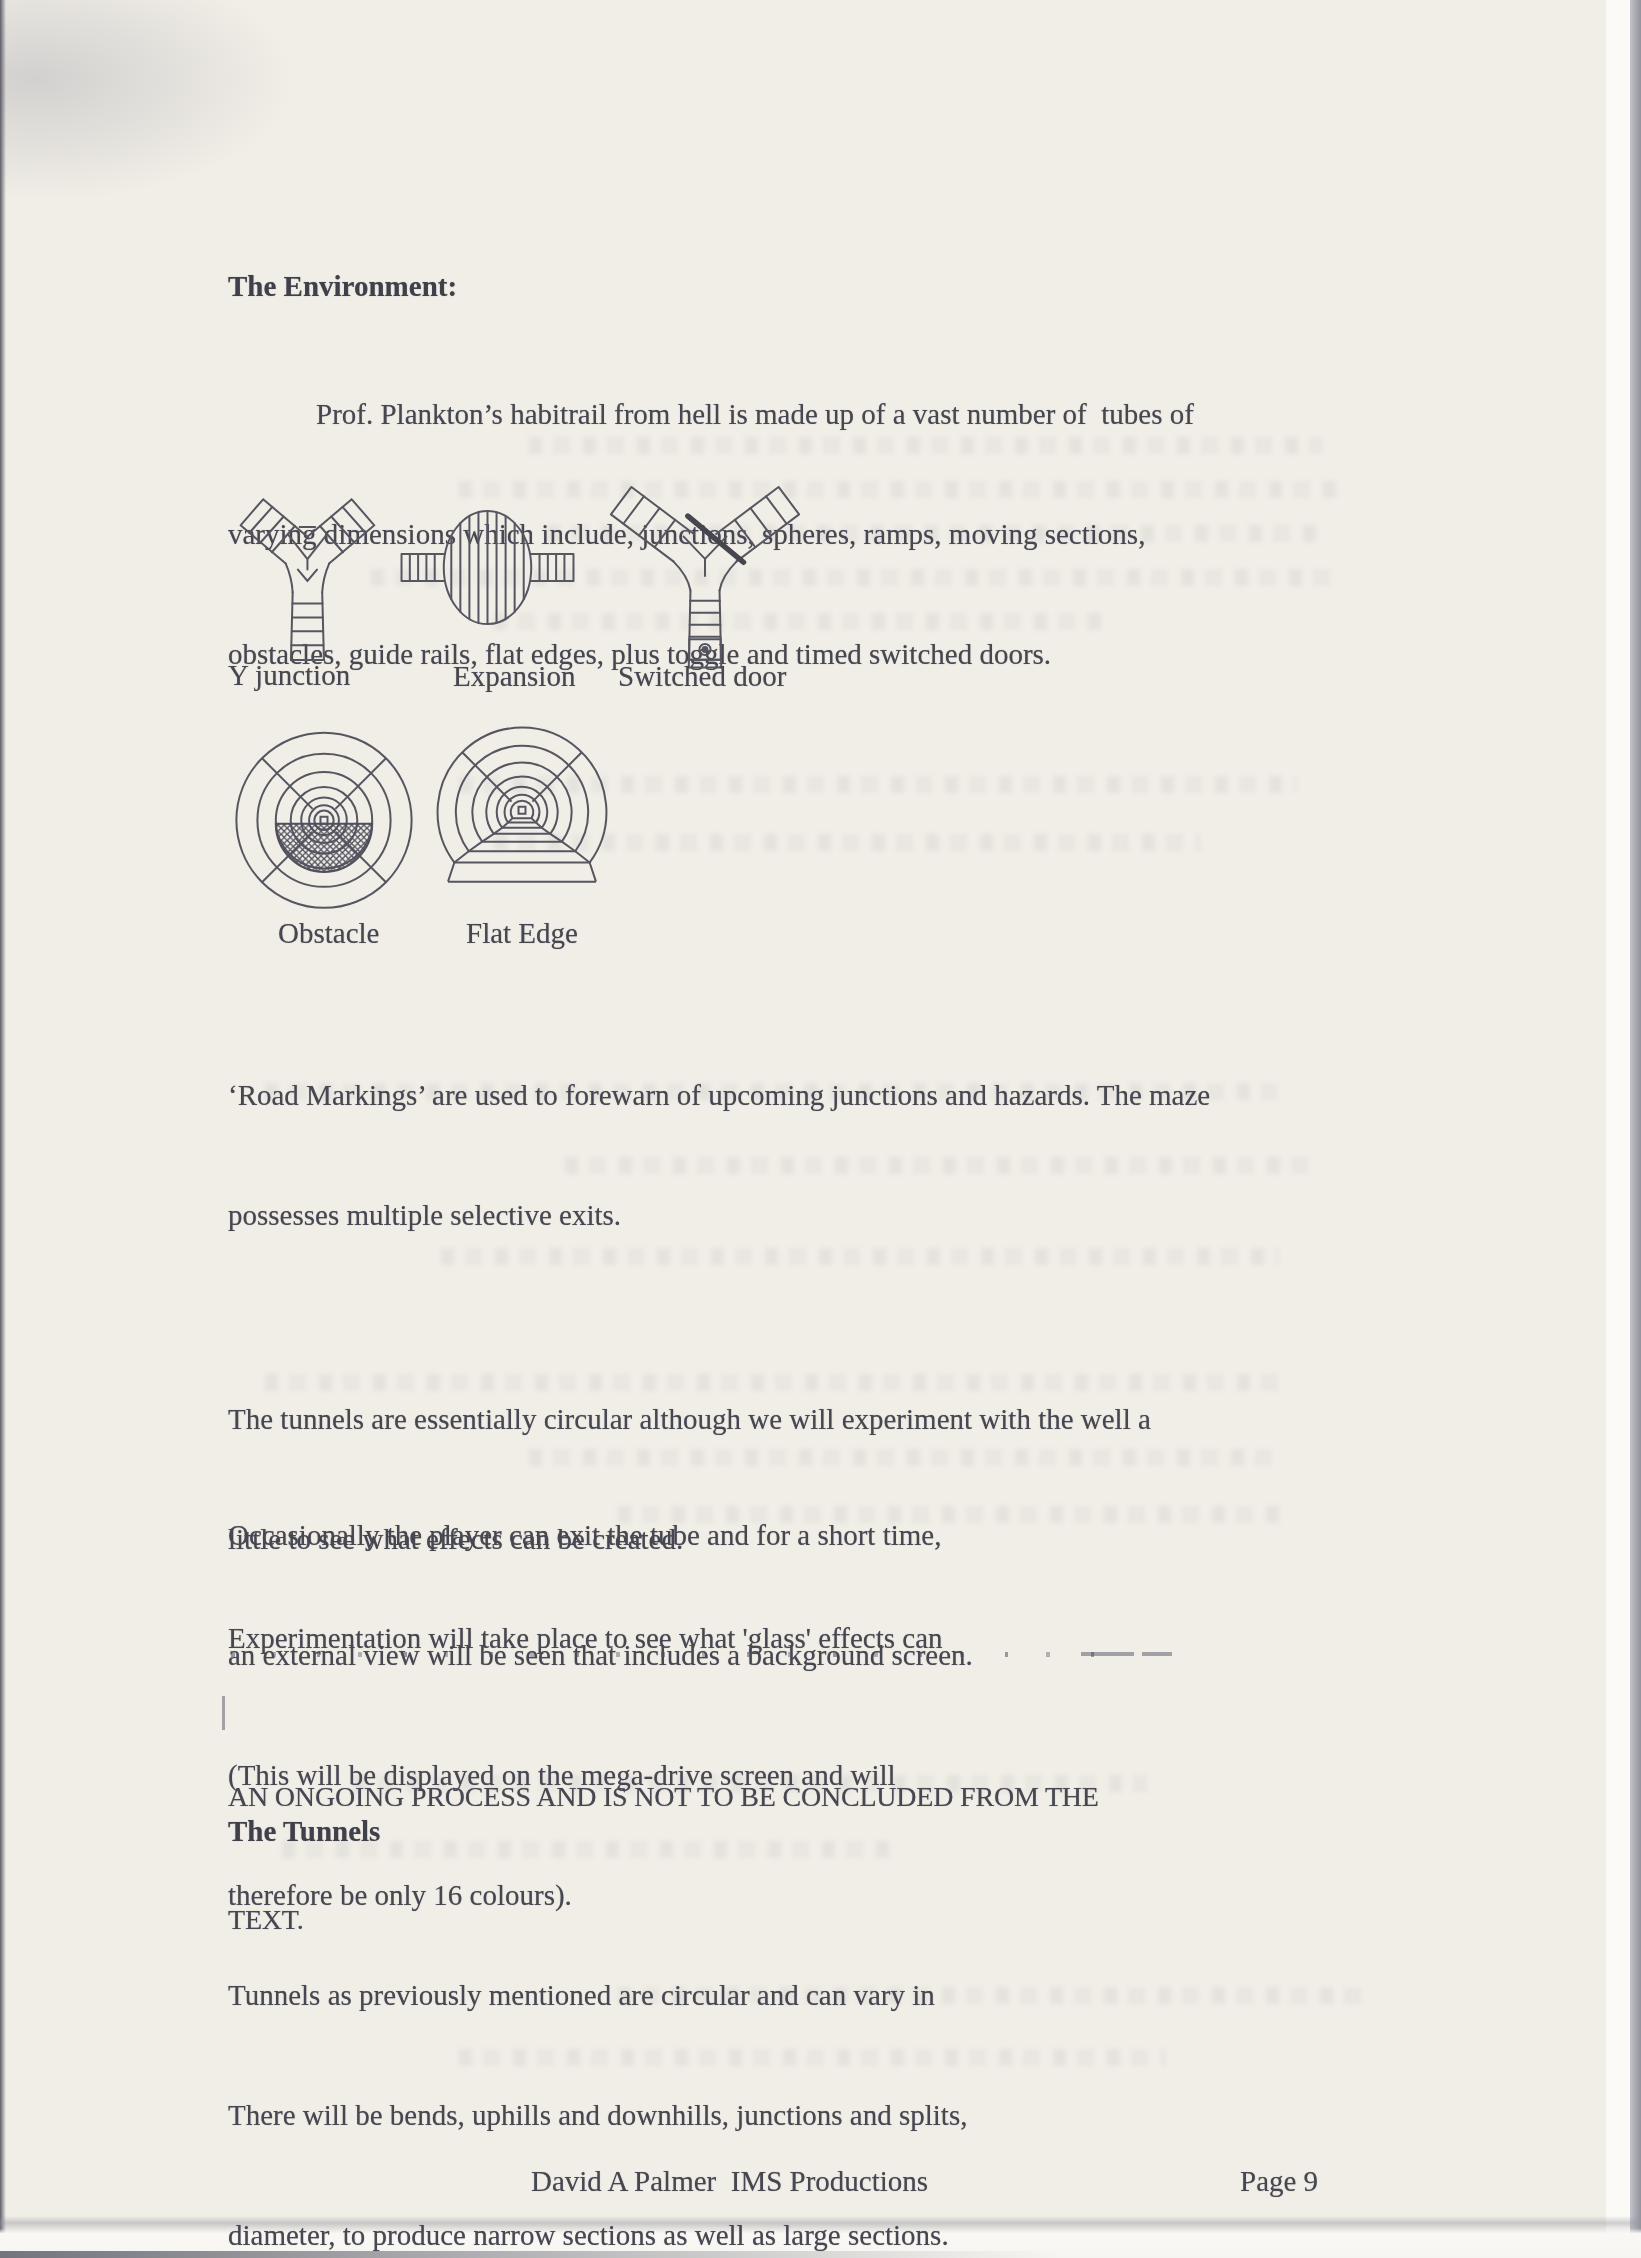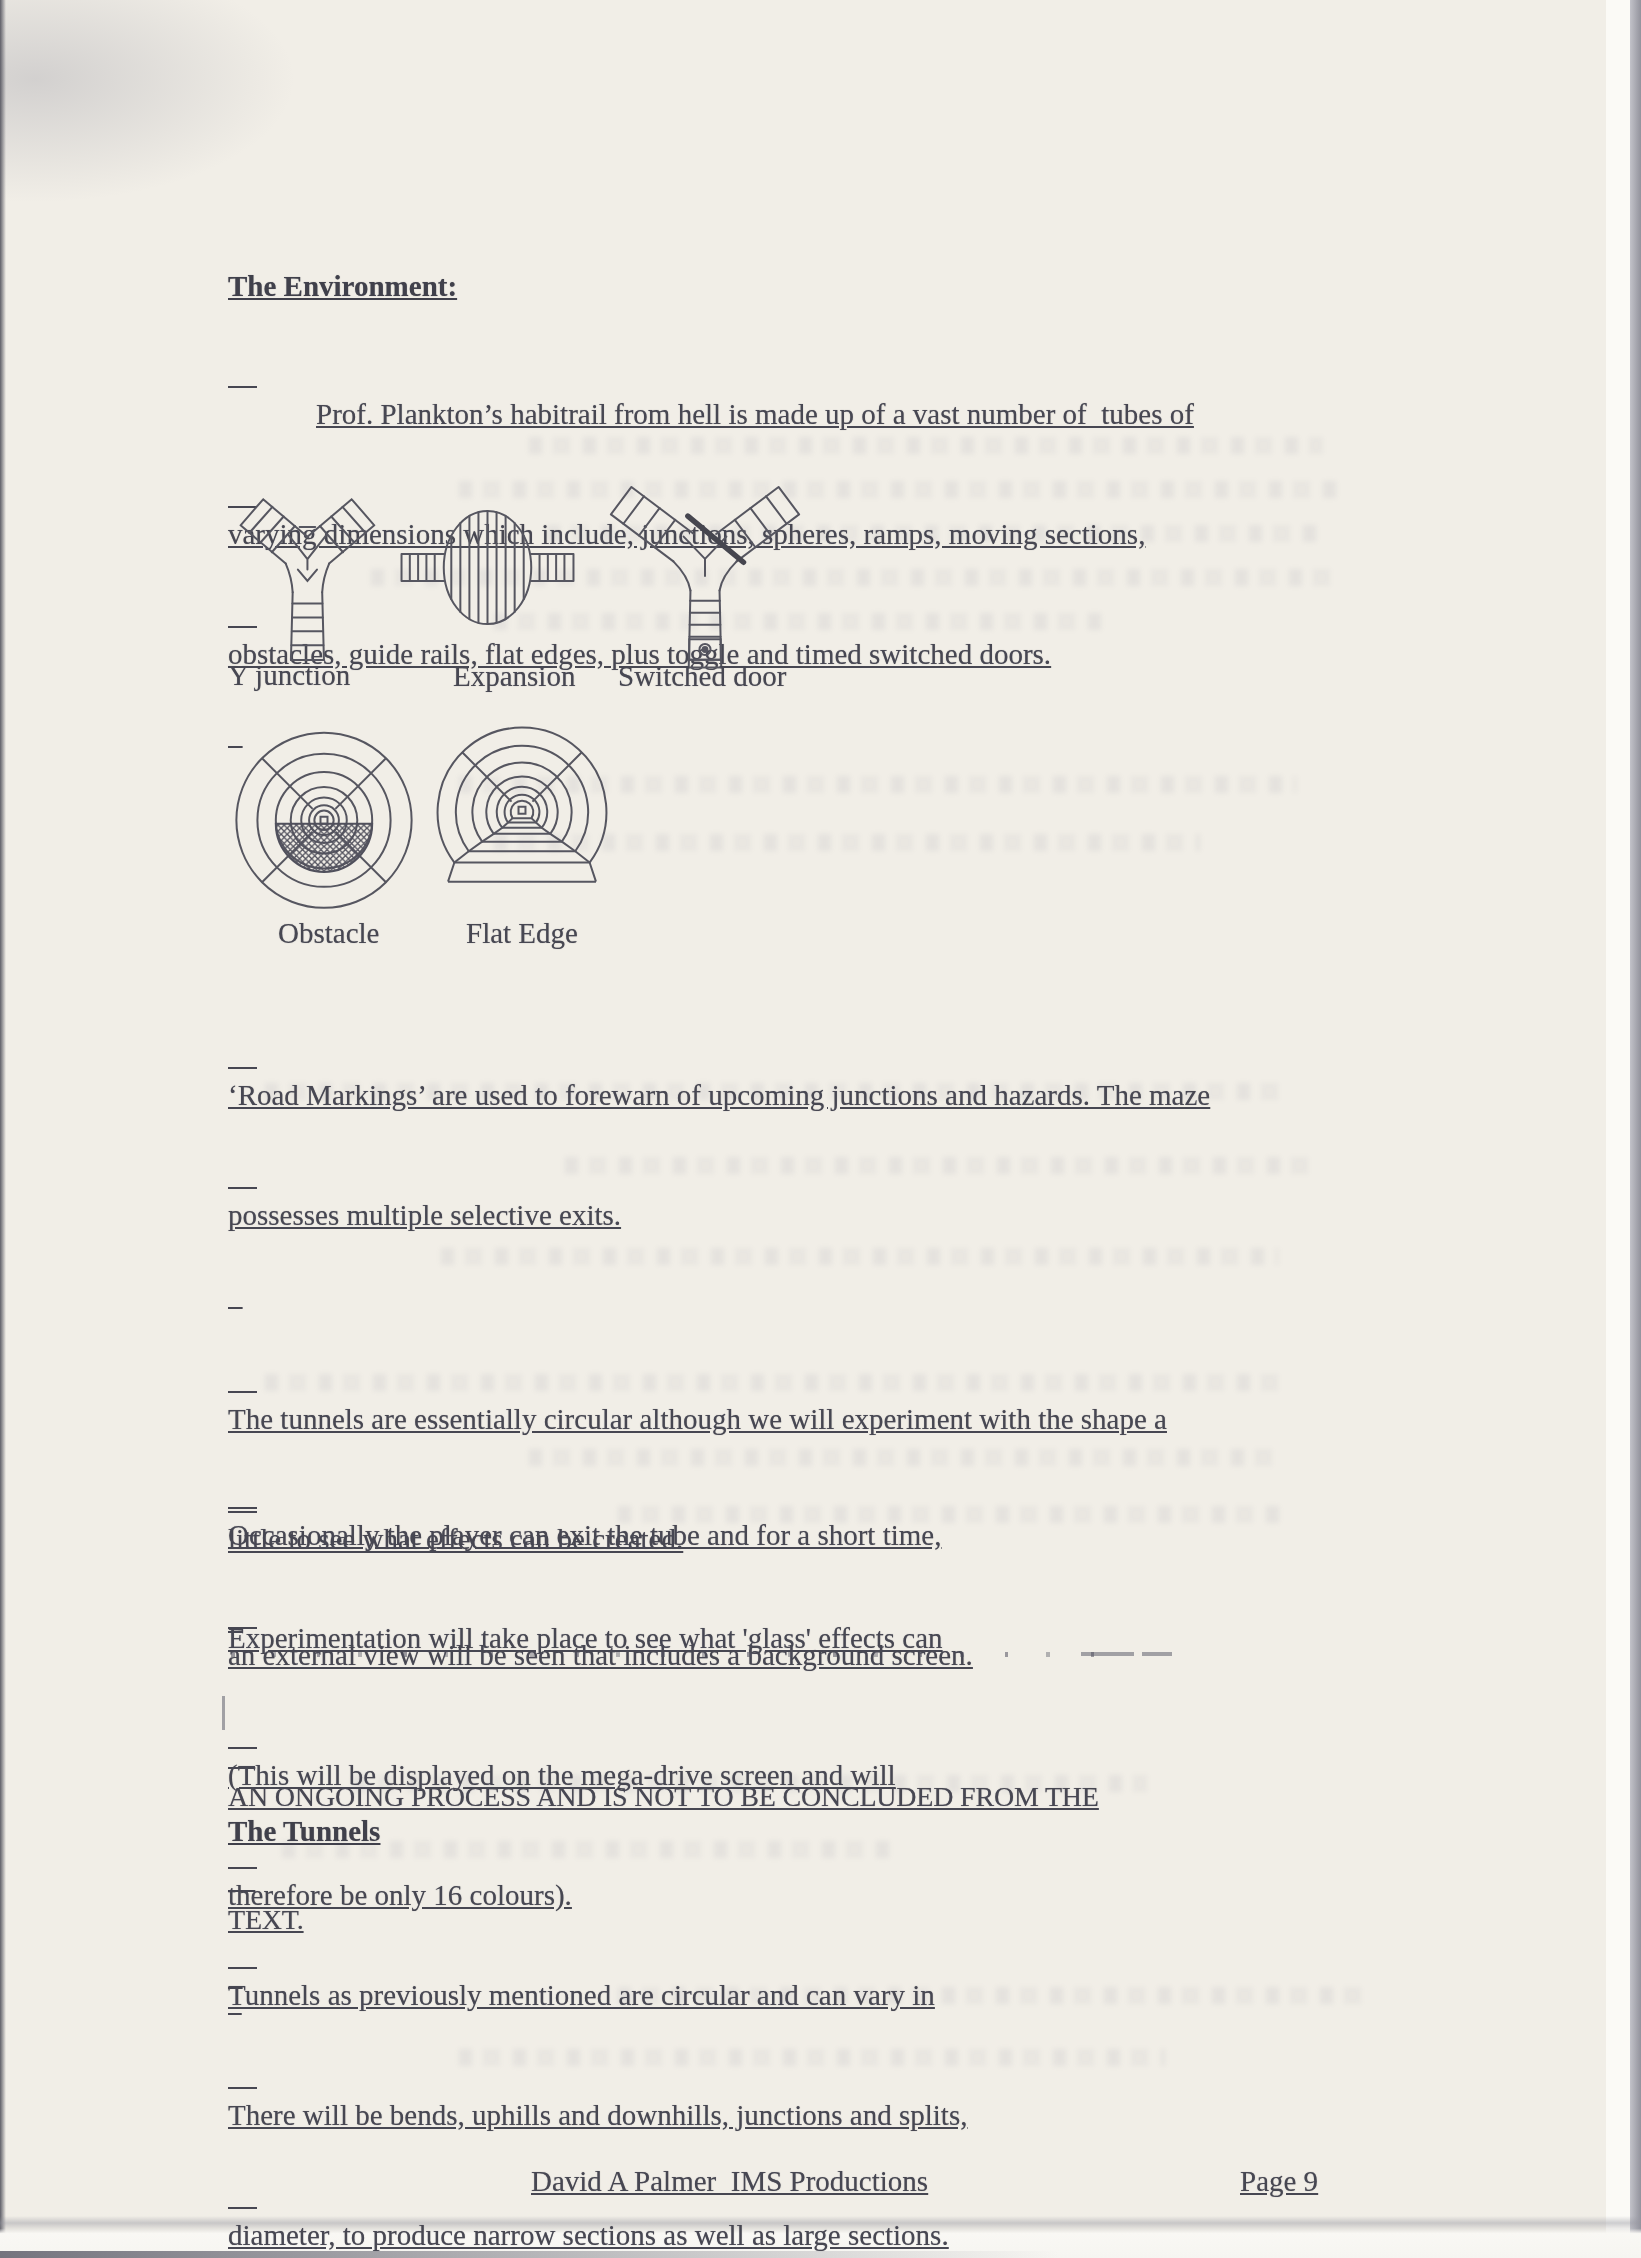--- a/index.html
+++ b/index.html
@@ -13,21 +13,21 @@
         background:linear-gradient(90deg,#5f5f68, rgba(95,95,104,0));}
   .edge-right-paper{position:absolute;left:1606px;top:0;width:25px;height:2258px;background:#fbfaf6;}
   .edge-right-grey{position:absolute;left:1630px;top:0;width:11.5px;height:2258px;
         background:linear-gradient(90deg,#c2c2c9,#8e8e98);}
   .edge-bottom{position:absolute;left:0;top:2216px;width:1642px;height:42px;
         background:linear-gradient(180deg, rgba(150,150,160,0) 0, rgba(150,150,160,.45) 7px, rgba(150,150,160,.15) 12.4px, #f9f8f4 17.6px, #f6f5f1 100%);}
   .edge-bottom-line{position:absolute;left:0;top:2251px;width:1059px;height:7px;
         background:linear-gradient(90deg,#74747e, rgba(116,116,126,0));}
   
   .blk{position:absolute;font:400 29px/40px "Liberation Serif",serif;color:#474752;
-       white-space:pre;text-shadow:0 0 0.9px rgba(71,71,82,.55);text-decoration:underline;}
+       white-space:pre;text-shadow:0 0 0.9px rgba(71,71,82,.55);}
   .bold{font-weight:700;color:#40404b;}
   .caps{font-size:28px;line-height:41px;letter-spacing:-0.2px;}
   .lbl{position:absolute;font:400 29px/35px "Liberation Serif",serif;color:#474752;
        white-space:pre;text-shadow:0 0 0.9px rgba(71,71,82,.55);}
   
   .ghost{position:absolute;height:17px;filter:blur(2.6px);opacity:.5;
        background:repeating-linear-gradient(90deg, rgba(122,122,140,.20) 0 13.2px, rgba(122,122,140,0) 13.2px 24px, rgba(122,122,140,.13) 24px 41px, rgba(122,122,140,0) 41px 54px);}
   .erasedots{position:absolute;height:5.3px;filter:blur(0.5px);
        background:repeating-linear-gradient(90deg, rgba(82,82,97,.55) 0 3.5px, rgba(82,82,97,0) 3.5px 41px, rgba(82,82,97,.4) 41px 45px, rgba(82,82,97,0) 45px 86px);}
   .dash{position:absolute;background:rgba(82,82,97,.5);}
@@ -156,21 +156,21 @@
   <div class="lbl" style="left:278px;top:916px">Obstacle</div>
   <div class="lbl" style="left:466px;top:916px">Flat Edge</div>
 
   <div class="blk" style="left:228px;top:995px">
     <div>‘Road Markings’ are used to forewarn of upcoming junctions and hazards. The maze</div>
     <div>possesses multiple selective exits.</div>
   </div>
 
 
   <div class="blk" style="left:228px;top:1319px">
-    <div>The tunnels are essentially circular although we will experiment with the shape a</div>
+    <div>The tunnels are essentially circular although we will experiment with the well a</div>
     <div>little to see what effects can be created.</div>
   </div>
 
   <div class="blk" style="left:228px;top:1435px">
     <div>Occasionally the player can exit the tube and for a short time,</div>
     <div>an external view will be seen that includes a background screen.</div>
     <div>(This will be displayed on the mega-drive screen and will</div>
     <div>therefore be only 16 colours).</div>
   </div>
 

